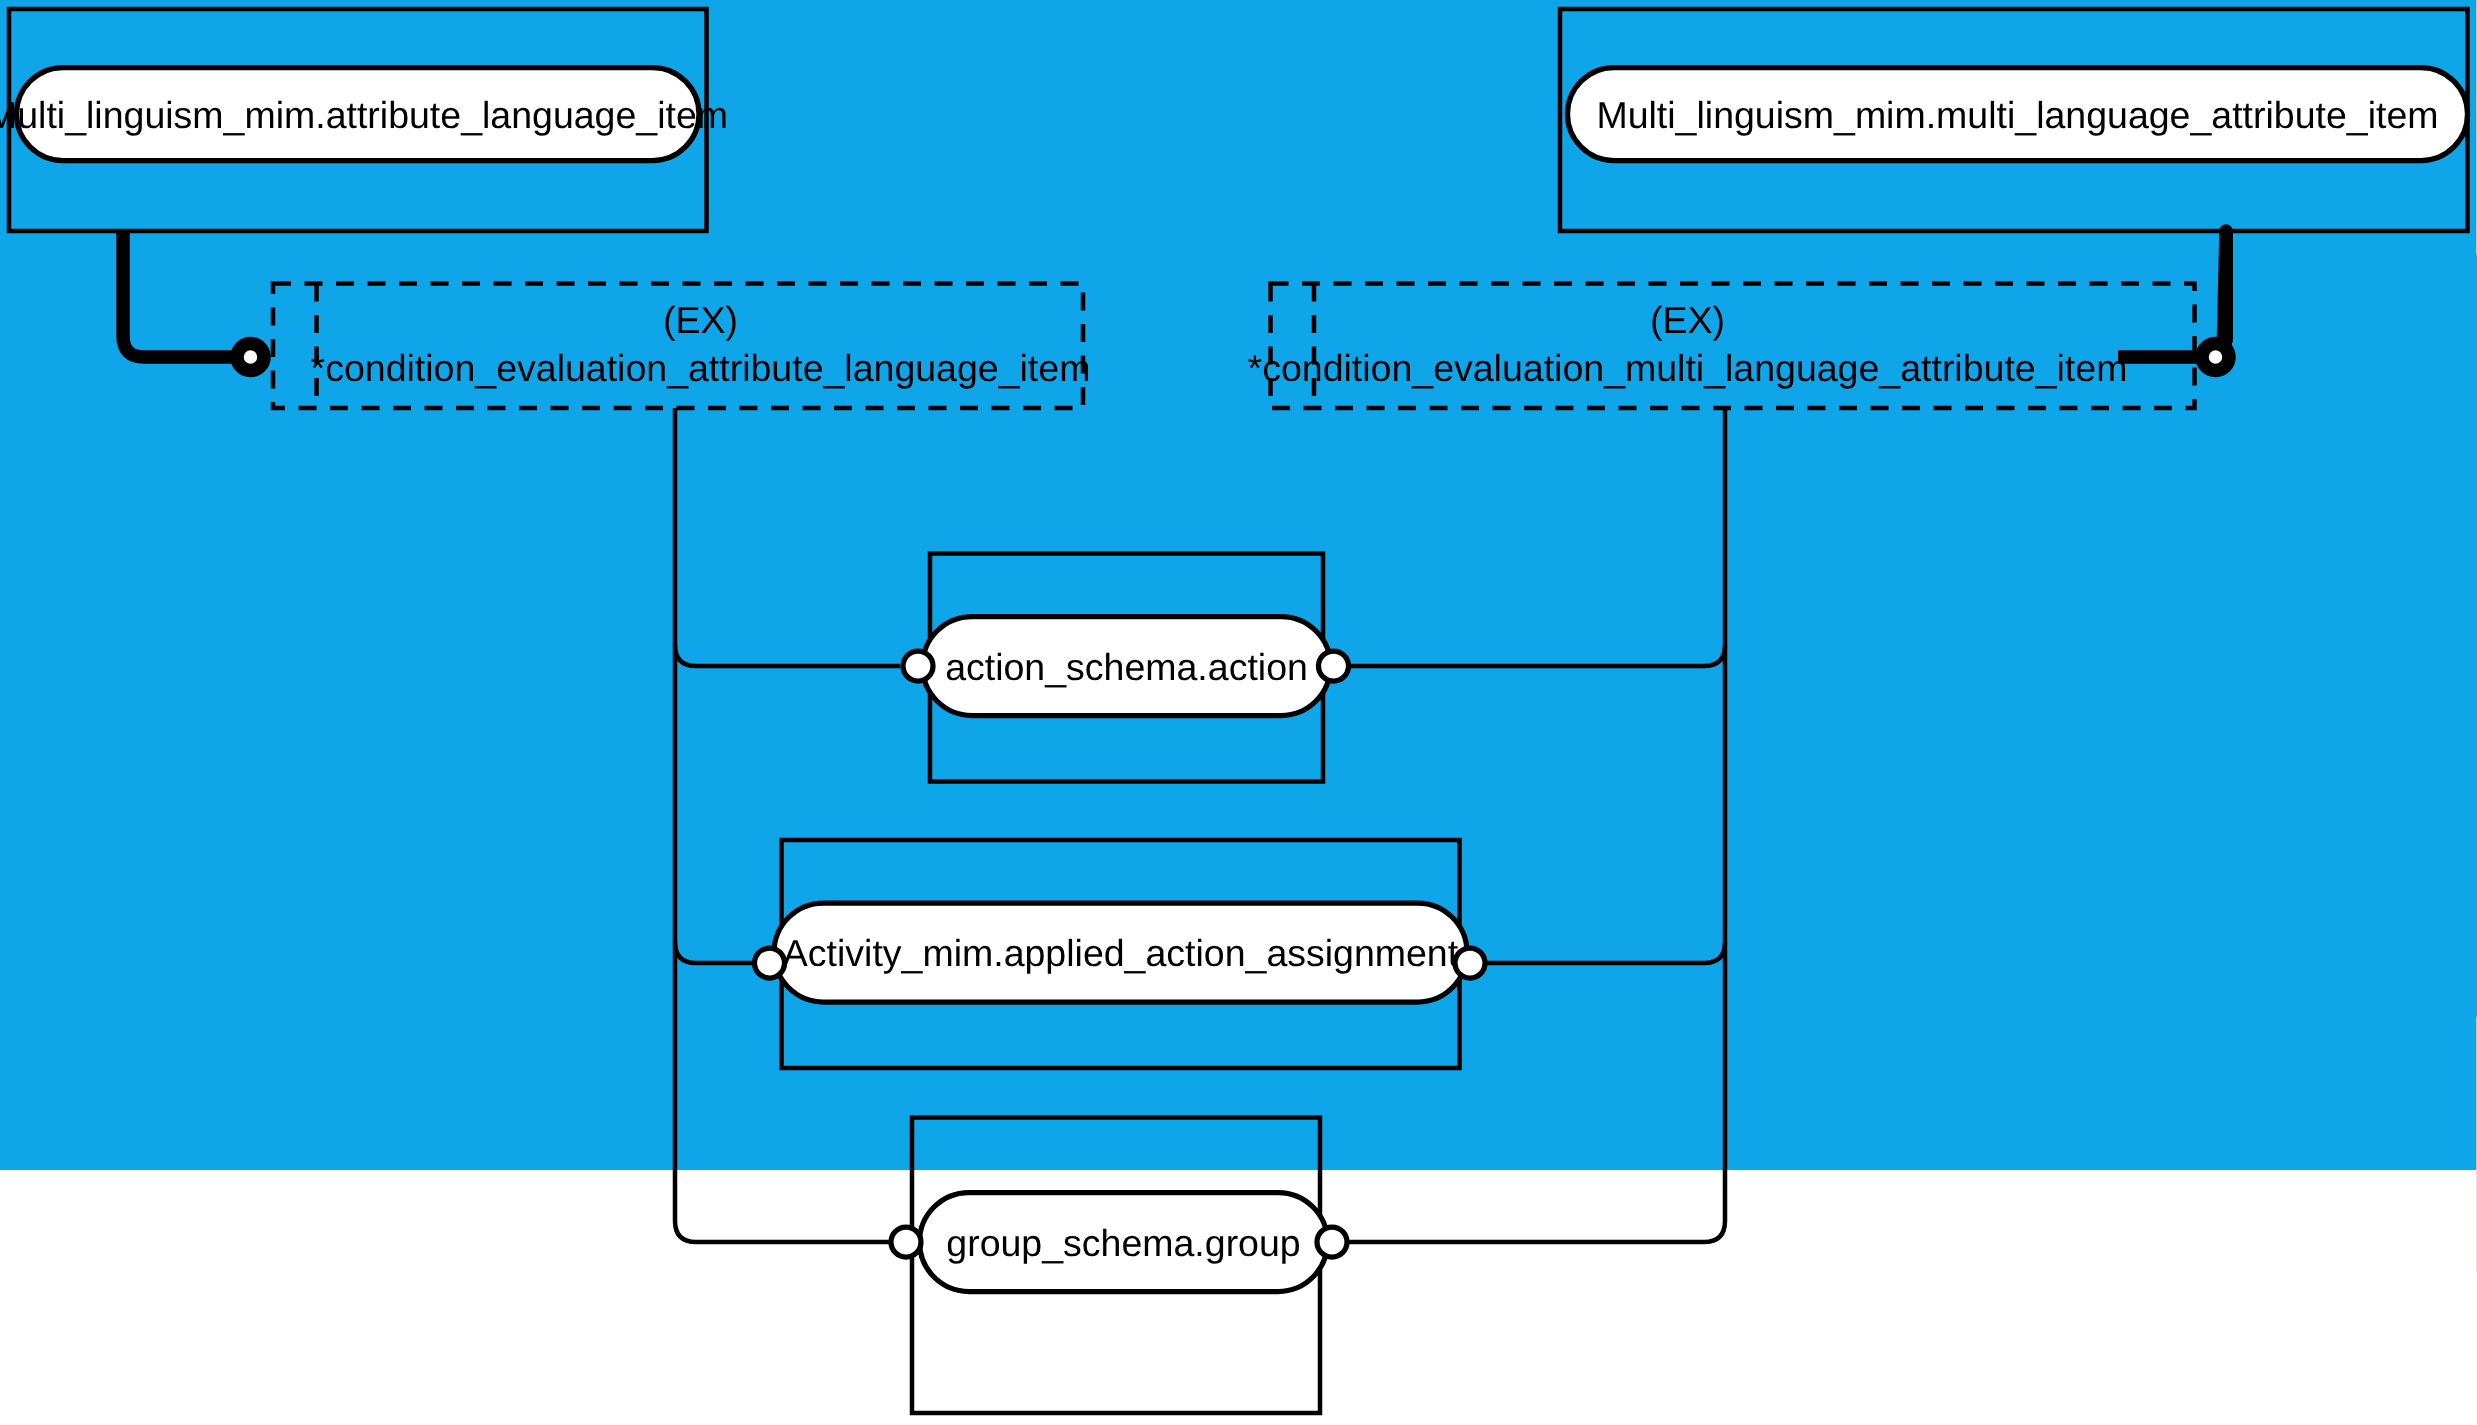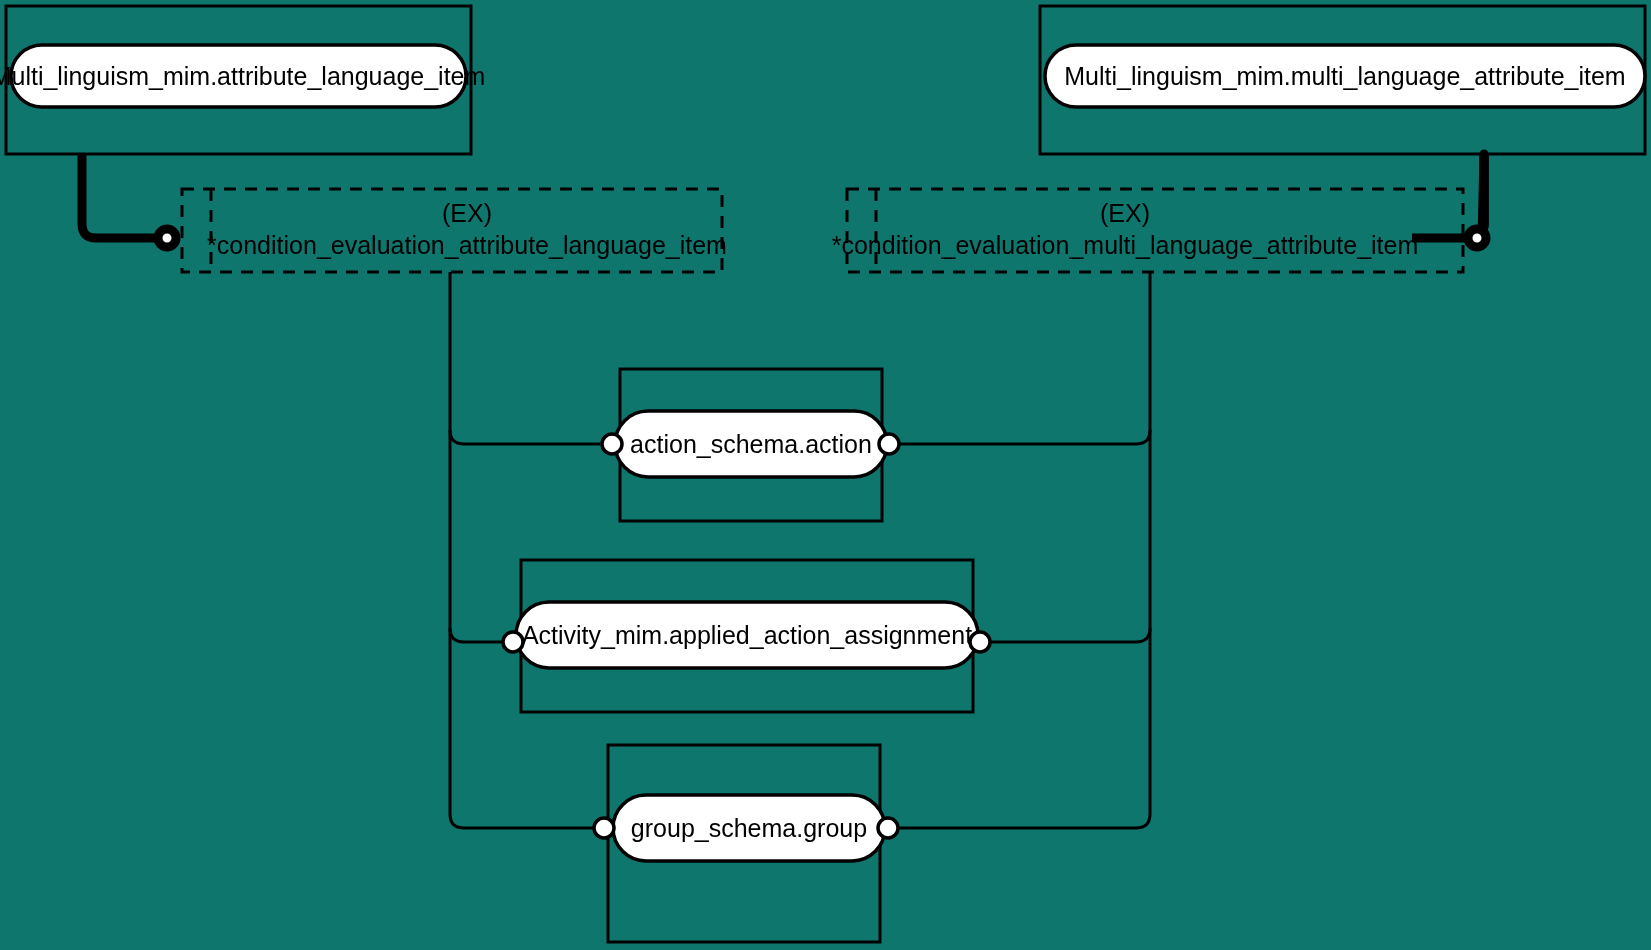--- a/index.html
+++ b/index.html
@@ -9,22 +9,22 @@
   }
   body {
     width: 1651px;
     height: 950px;
     font-family: "Liberation Sans", sans-serif;
     overflow: hidden;
   }
   #diagram-root {
     position: relative;
     width: 1651px;
-    height: 950px;
-    background: #0f766e;
+    height: 780px;
+    background: #0ea5e9;
   }
   svg.diagram {
     display: block;
     width: 1651px;
     height: 950px;
   }
   .frame {
     fill: none;
     stroke: #000000;
     stroke-width: 3;

